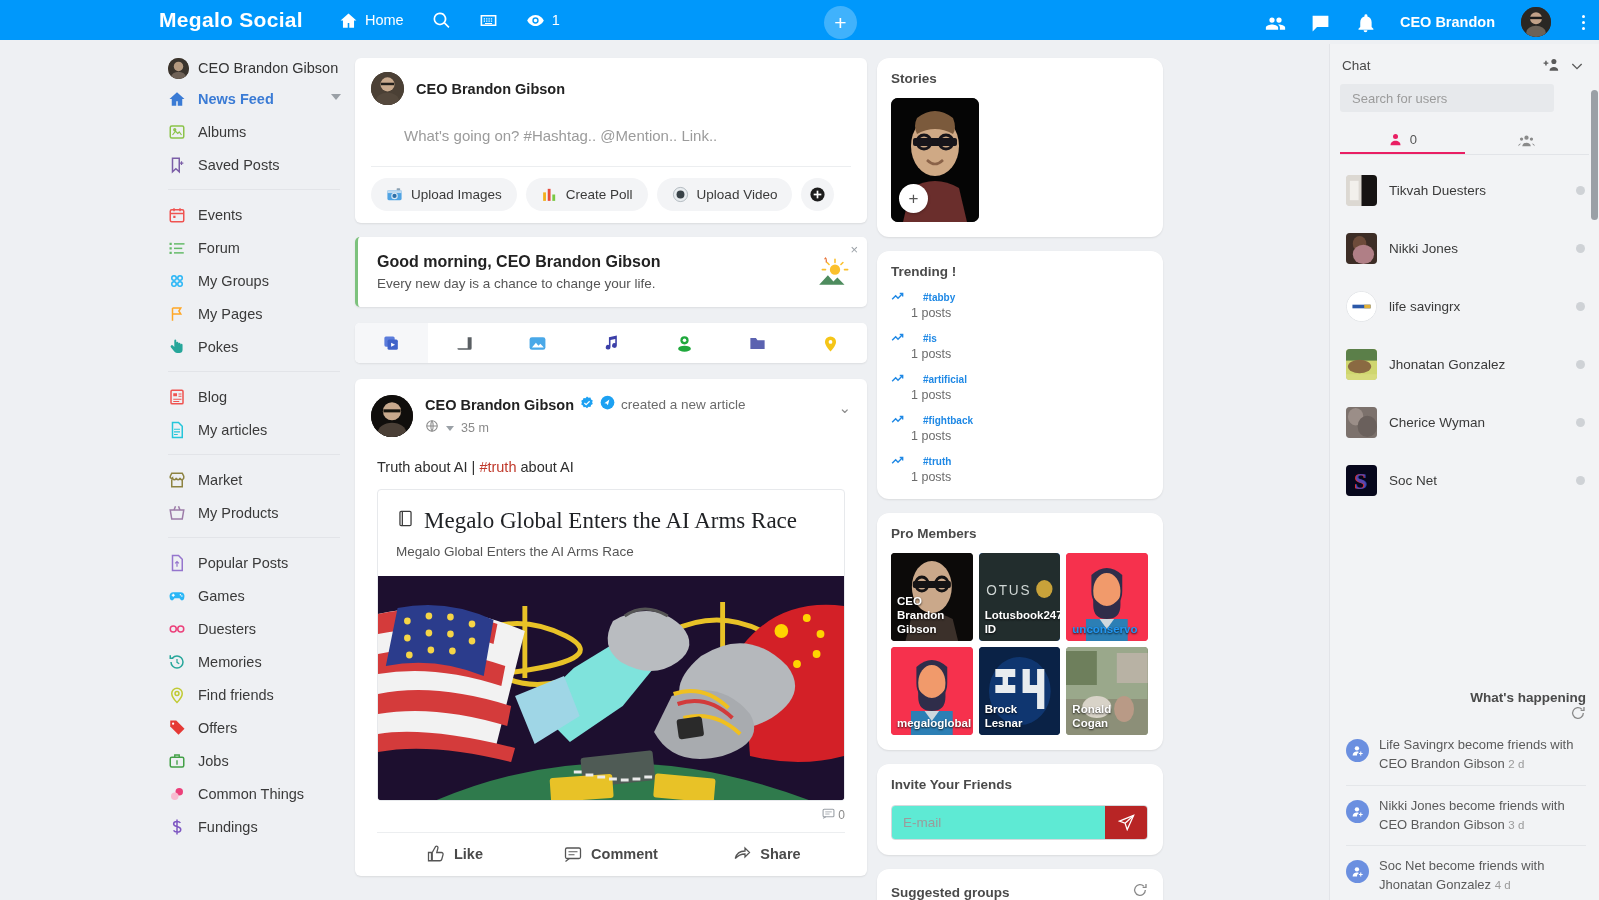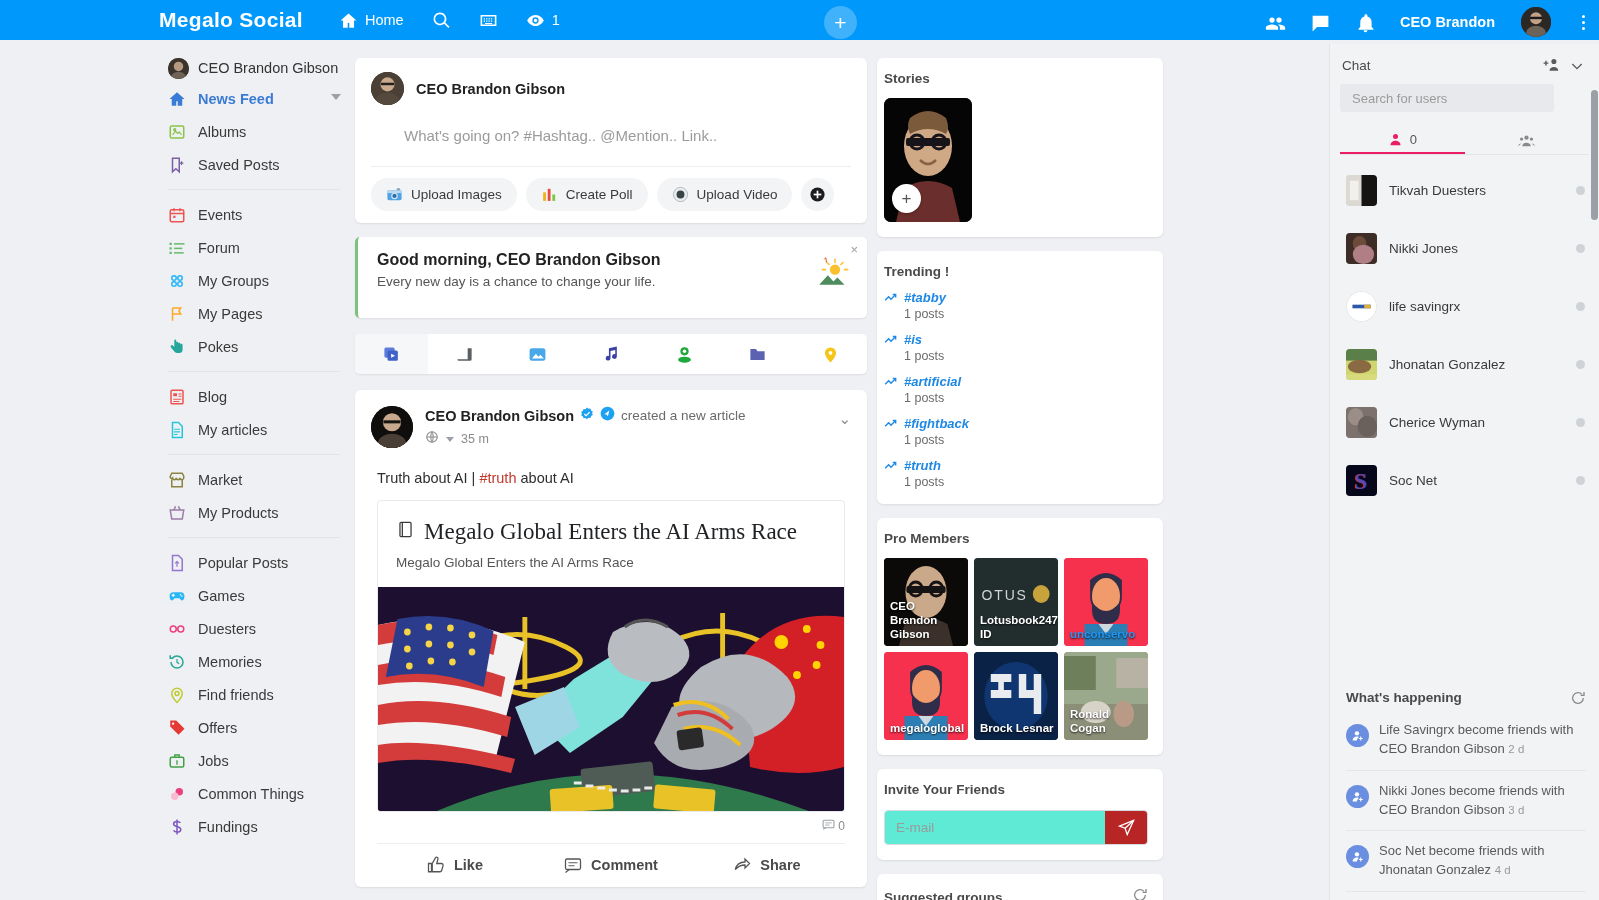--- a/index.html
+++ b/index.html
@@ -82,22 +82,22 @@
     background: #f3f4f6; border-radius: 19px; height: 33px; padding: 0 15px;
     font-size: 13.5px; color: #3a3a3a;
   }
   .tool .ti { width: 17px; height: 17px; display:block; }
   .tool .ti svg { width:17px; height:17px; display:block; }
   .tool.round { padding: 0; width: 33px; justify-content: center; }
 
   .greeting {
     margin-top: 14px; background: #fff; border-radius: 5px;
     border-left: 3px solid #7dc27d; box-shadow: 0 1px 2px rgba(0,0,0,.08);
-    padding: 14px 16px 15px 19px; display: flex; align-items: flex-start;
-    position: relative; height: 81px;
+    padding: 14px 16px 15px 19px; display: flex; align-items: center;
+    position: relative; height: 70px;
   }
   .greeting h3 { font-size: 16px; color: #222; font-weight: bold; }
   .greeting p { font-size: 13.5px; color: #555; margin-top: 5px; }
   .greet-x { position: absolute; right: 9px; top: 5px; color: #9aa0a6; font-size: 13px; }
   .greet-ico { position: absolute; right: 13px; top: 16px; }
 
   .tabs {
     margin-top: 16px; background: #fff; border-radius: 5px;
     display: flex; box-shadow: 0 1px 2px rgba(0,0,0,.08); height: 40px;
     overflow: hidden;
@@ -137,36 +137,36 @@
   .post-actions {
     margin: 9px 22px 0 22px; border-top: 1px solid #eceef0;
     display: flex; height: 44px; align-items: center;
   }
   .pa { flex: 1; display: flex; align-items: center; justify-content: center;
         gap: 9px; font-size: 14.5px; color: #4a4a4a; font-weight: bold; }
   .pa svg { width: 18px; height: 18px; display:block; }
 
   
   .rcol { position: absolute; left: 877px; top: 58px; width: 286px; }
-  .rcard { background: #fff; border-radius: 6px; box-shadow: 0 1px 2px rgba(0,0,0,.09);
-           padding: 13px 15px 15px 7px; margin-bottom: 14px; }
+  .rcard { background: #fff; border-radius: 12px; box-shadow: 0 1px 2px rgba(0,0,0,.09);
+           padding: 13px 15px 15px 14px; margin-bottom: 14px; }
   .rtitle { font-size: 13.5px; font-weight: bold; color: #4a4a4a; }
   .story-tile {
     width: 88px; height: 124px; border-radius: 7px; margin-top: 12px;
     background: #0c0c0c; position: relative; overflow: hidden;
   }
   .story-plus {
     position: absolute; left: 8px; bottom: 9px; width: 29px; height: 29px;
     border-radius: 50%; background: #fff; display: flex; align-items: center;
     justify-content: center; color: #555; font-size: 17px; line-height: 1;
     box-shadow: 0 1px 3px rgba(0,0,0,.25);
   }
   .trend-item { margin-top: 11px; }
-  .trend-tag { display: flex; align-items: center; gap: 6px; font-size: 13px;
-               color: #1e88e5; font-weight: bold; font-style: italic; }
+  .trend-tag { display: flex; align-items: center; gap: 18px; font-size: 10px;
+               color: #1e88e5; font-weight: bold; }
   .trend-tag svg { width: 14px; height: 14px; display:block; }
   .trend-cnt { font-size: 12.5px; color: #6b6b6b; margin: 2px 0 0 20px; }
   .pro-grid { display: grid; grid-template-columns: repeat(3, 1fr); gap: 6px; margin-top: 12px; }
   .pro-cell { height: 88px; border-radius: 4px; position: relative; overflow: hidden; }
   .pro-name {
     position: absolute; left: 6px; right: 4px; bottom: 5px;
     color: #fff; font-size: 11.5px; font-weight: bold; line-height: 1.22;
     text-shadow: 0 1px 2px rgba(0,0,0,.8);
   }
   .pro-name.blue { color: #2196f3; }
@@ -205,21 +205,21 @@
   .chat-list { margin-top: 6px; }
   .chat-row { display: flex; align-items: center; gap: 12px; height: 58px; padding: 0 14px 0 16px; }
   .chat-row .cav { width: 31px; height: 31px; border-radius: 4px; overflow: hidden; flex: none; background:#bbb;}
   .chat-row .cnm { font-size: 13.5px; color: #3a3a3a; flex: 1; }
   .dot-off { width: 9px; height: 9px; border-radius: 50%; background: #cfd2d6; flex: none; }
 
   .whats {
     position: absolute; left: 0; bottom: 0; width: 270px; height: 222px;
     background: #f2f3f5; padding: 12px 14px 0 16px;
   }
-  .whats-head { display: flex; align-items: flex-start; justify-content: space-between; }
+  .whats-head { display: flex; align-items: flex-end; justify-content: space-between; flex-direction: column; }
   .whats-head .wt { font-size: 13.5px; font-weight: bold; color: #4a4a4a; }
   .wh-item { display: flex; gap: 10px; padding: 11px 0 11px 0;
              border-bottom: 1px solid #e4e6e9; }
   .wh-ic { width: 23px; height: 23px; border-radius: 50%; background: #6b8fe0;
            display: flex; align-items: center; justify-content: center; flex: none; margin-top: 3px;}
   .wh-ic svg { width: 13px; height: 13px; display: block; }
   .wh-tx { font-size: 13px; color: #5a5a5a; line-height: 1.45; }
   .wh-tx .ago { font-size: 11.5px; color: #9a9a9a; }
 
   .scrollbar { position: absolute; right: 1px; top: 46px; width: 7px; height: 130px;

